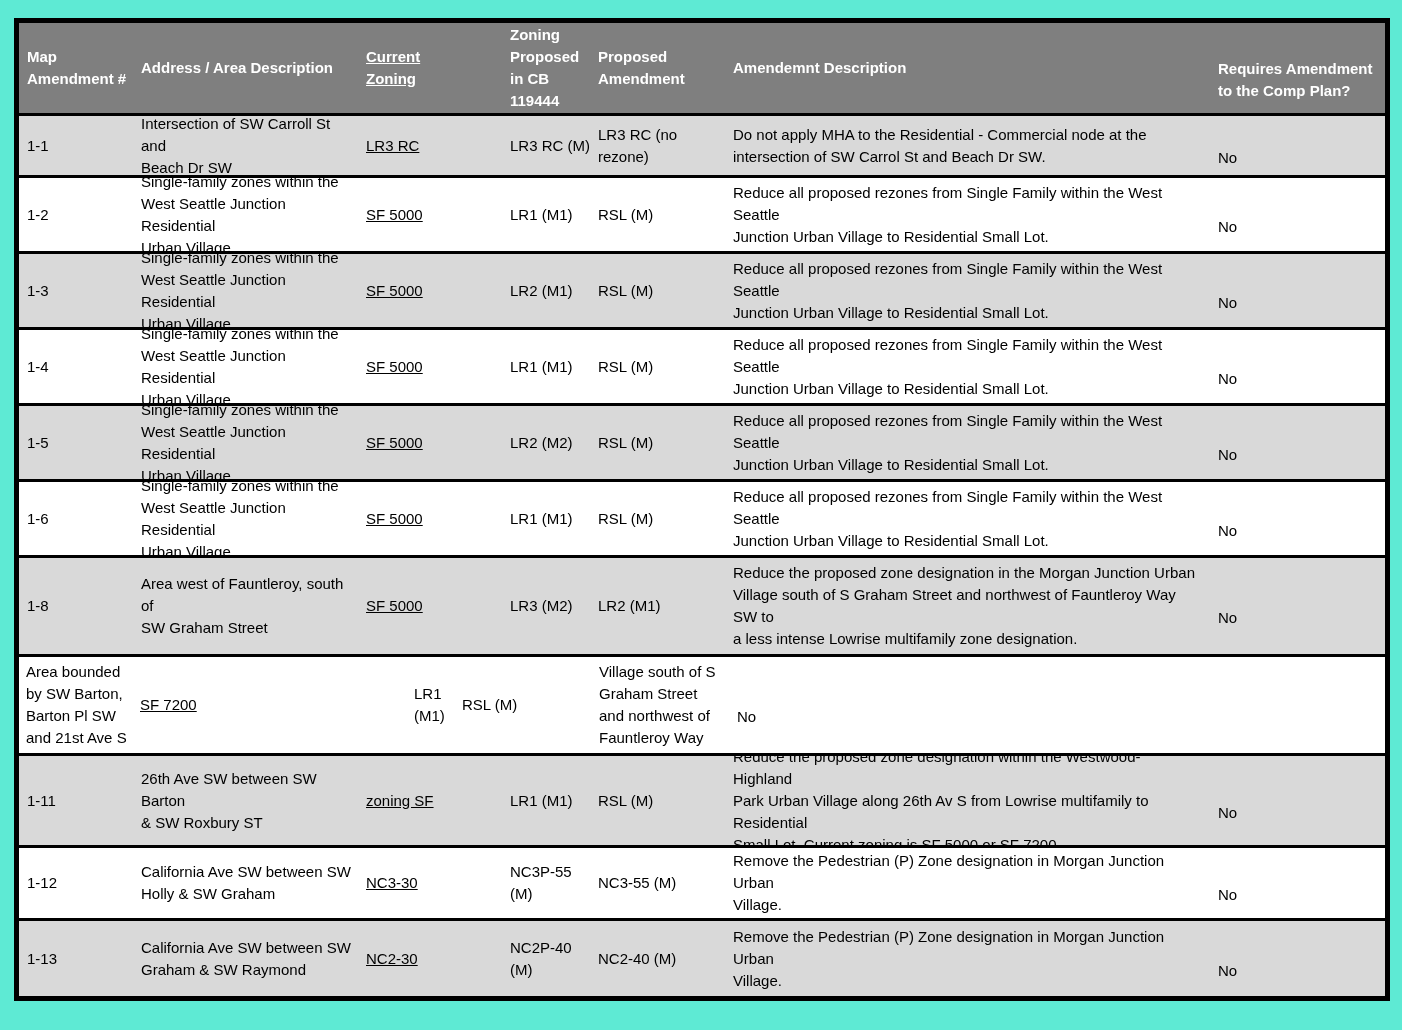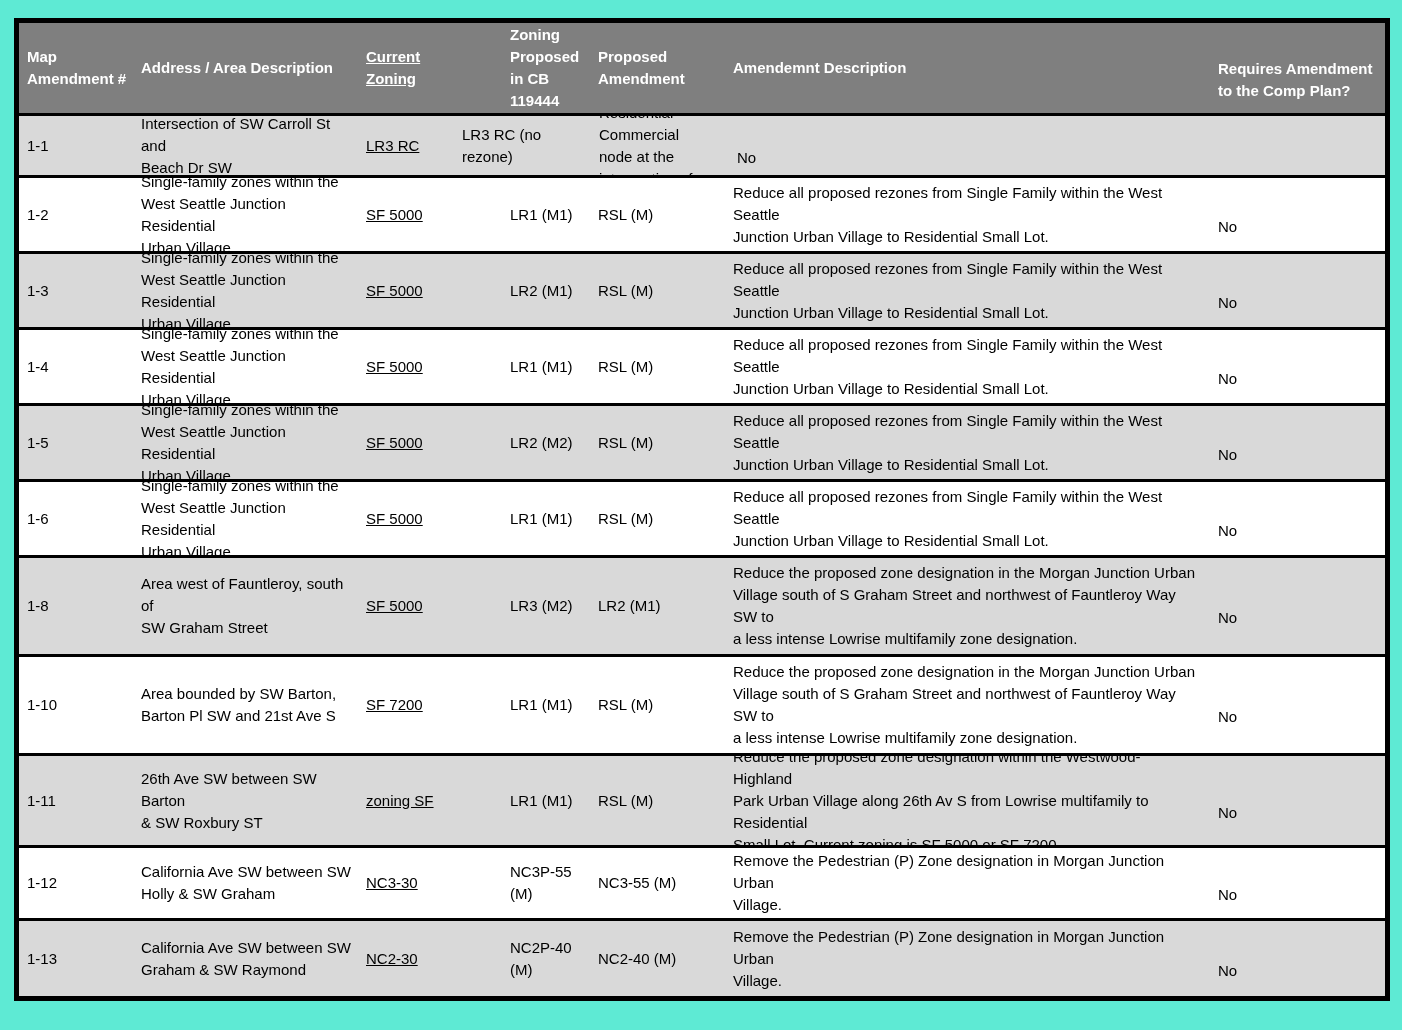--- a/index.html
+++ b/index.html
@@ -87,20 +87,21 @@
 to the Comp Plan?</div>
     </div>
 
     <div class="tbody">
 
       <div class="trow">
         <div class="cell c1">1-1</div>
         <div class="cell c2">Intersection of SW Carroll St and
 Beach Dr SW</div>
         <div class="cell c3">LR3 RC</div>
+        <div class="cell c4">LR3 RC  (M)</div>
         <div class="cell c5">LR3 RC (no rezone)</div>
         <div class="cell c6">Do not apply MHA to the Residential - Commercial node at the
 intersection of SW Carrol St and Beach Dr SW.</div>
         <div class="cell c7">No</div>
       </div>
 
       <div class="trow">
         <div class="cell c1">1-2</div>
         <div class="cell c2">Single-family zones within the
 West Seattle Junction Residential
@@ -172,21 +173,20 @@
         <div class="cell c3">SF 5000</div>
         <div class="cell c4">LR3 (M2)</div>
         <div class="cell c5">LR2 (M1)</div>
         <div class="cell c6">Reduce the proposed zone designation in the Morgan Junction Urban
 Village south of S Graham Street and northwest of Fauntleroy Way SW to
 a less intense Lowrise multifamily zone designation.</div>
         <div class="cell c7">No</div>
       </div>
 
       <div class="trow">
-        <div class="cell c1">1-10</div>
         <div class="cell c2">Area bounded by SW Barton,
 Barton Pl SW and 21st Ave S</div>
         <div class="cell c3">SF 7200</div>
         <div class="cell c4">LR1 (M1)</div>
         <div class="cell c5">RSL (M)</div>
         <div class="cell c6">Reduce the proposed zone designation in the Morgan Junction Urban
 Village south of S Graham Street and northwest of Fauntleroy Way SW to
 a less intense Lowrise multifamily zone designation.</div>
         <div class="cell c7">No</div>
       </div>

